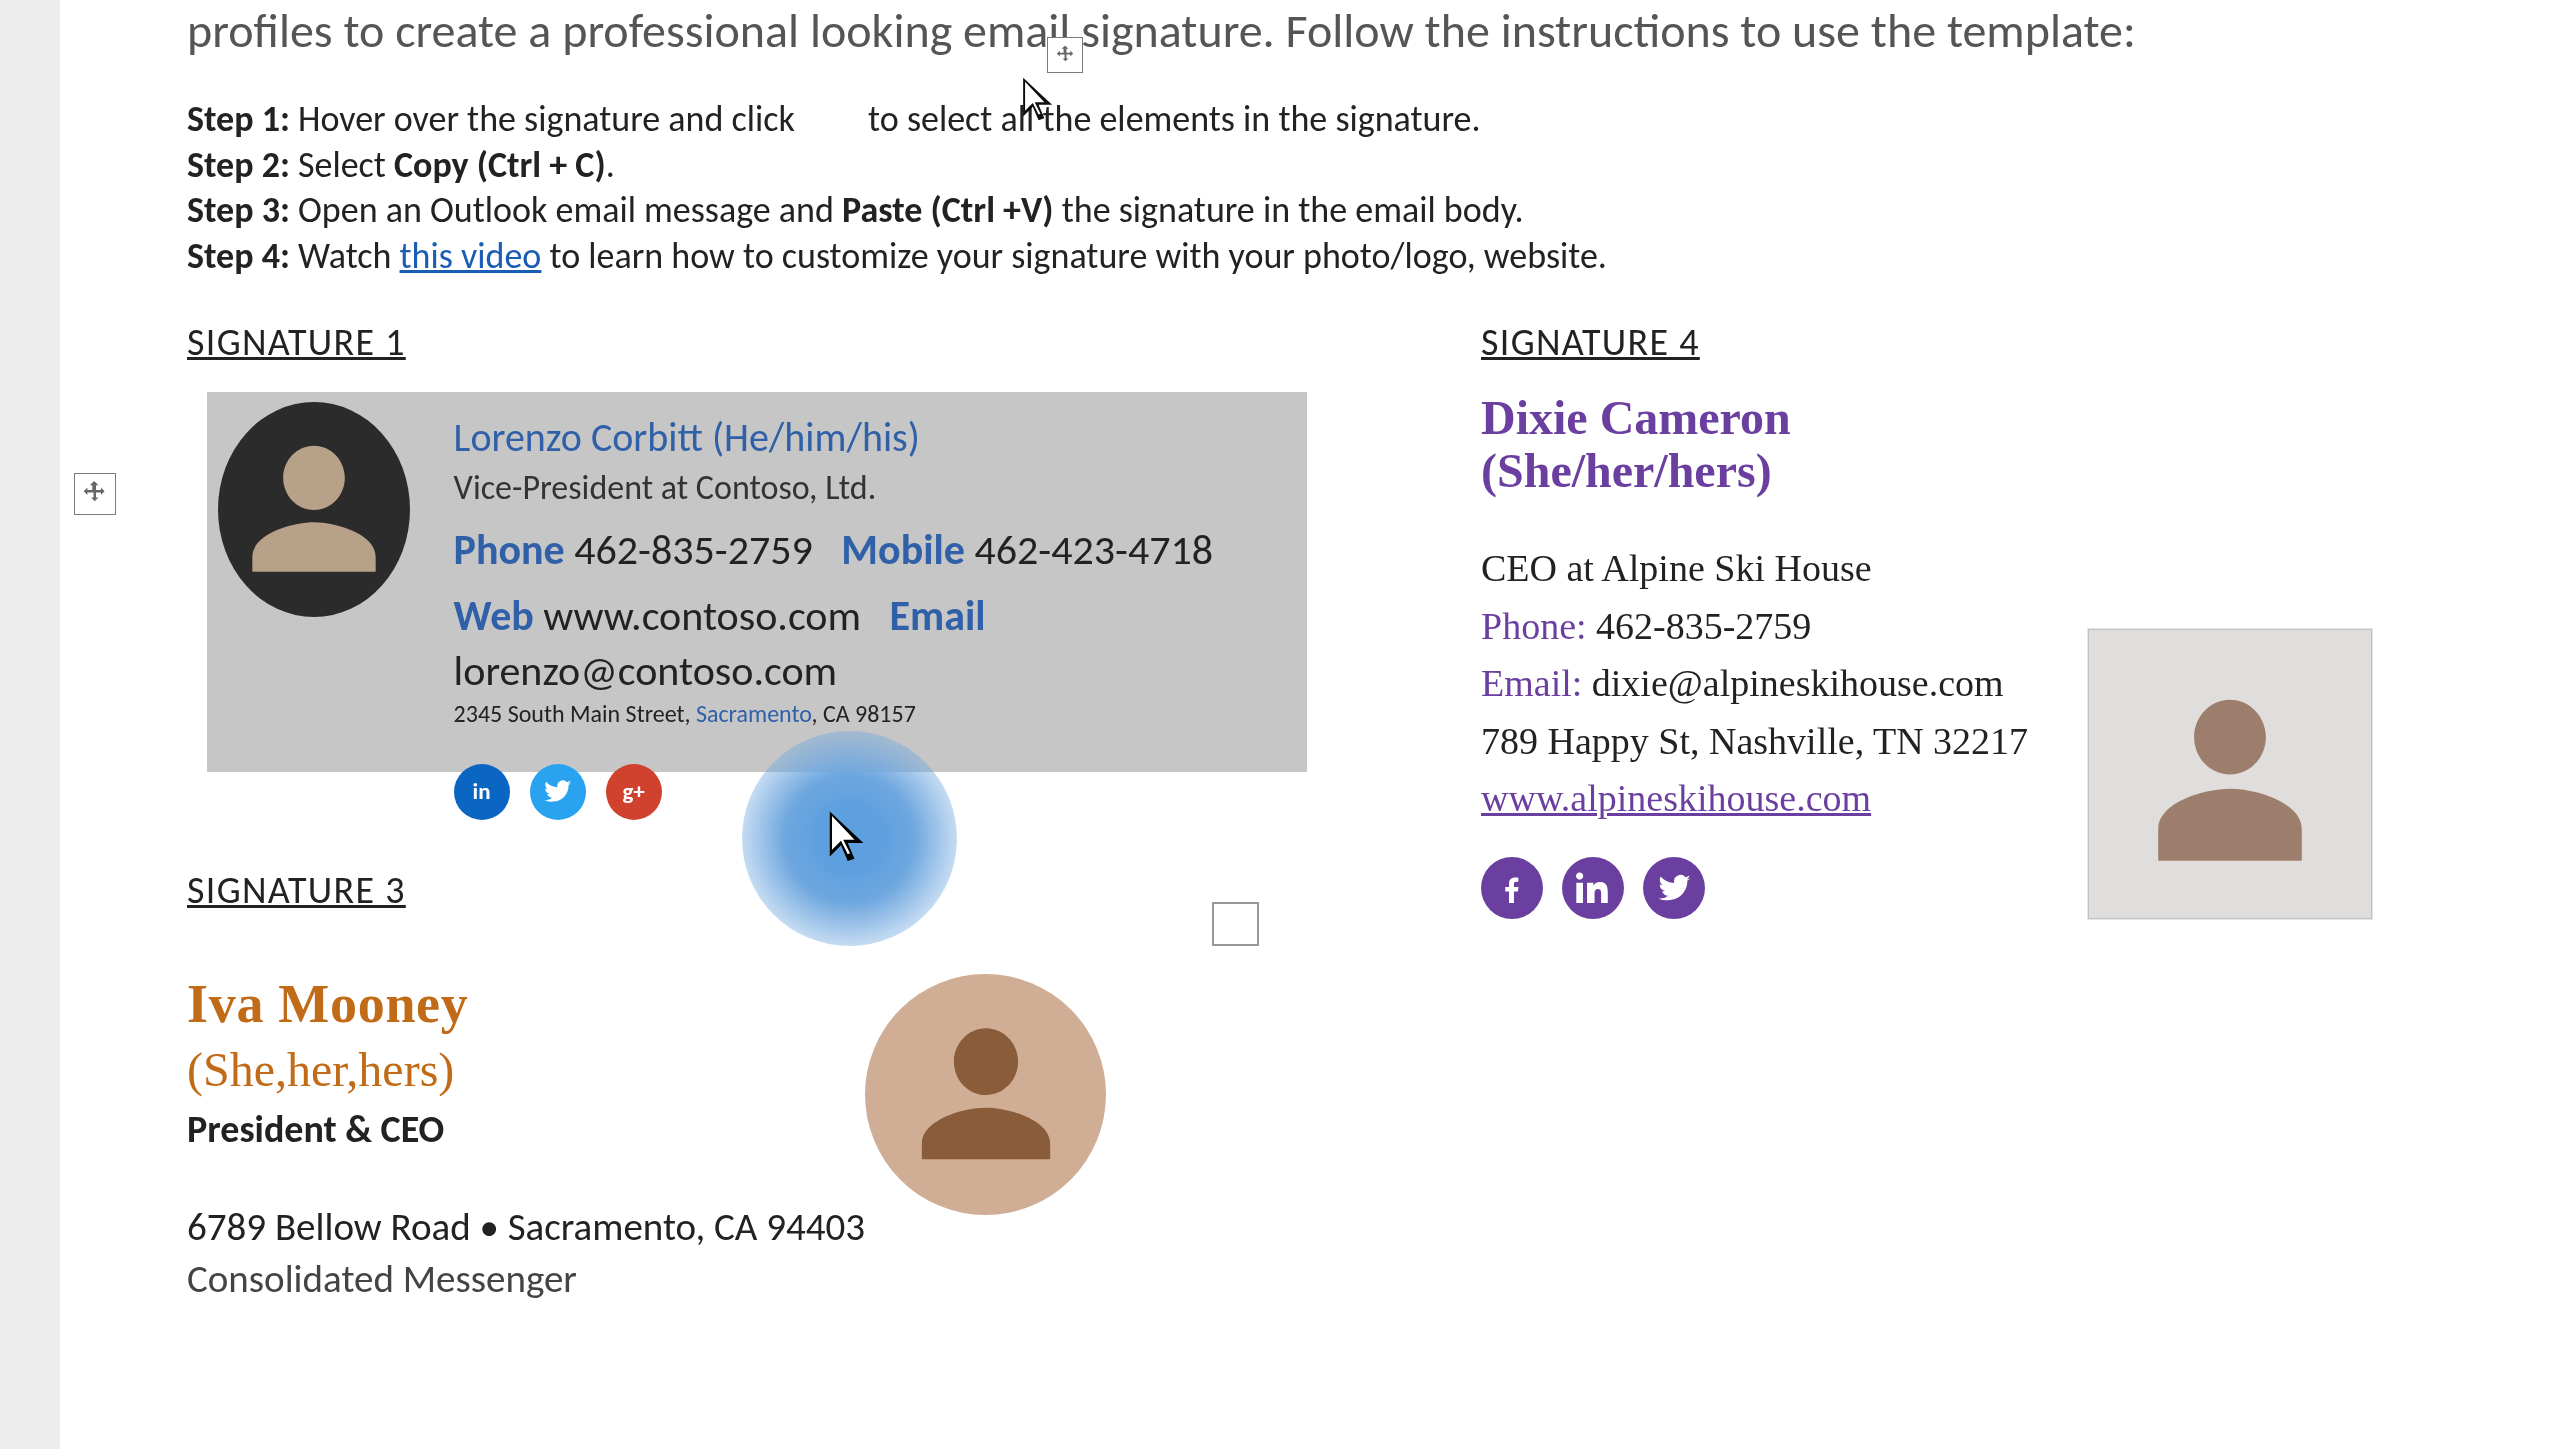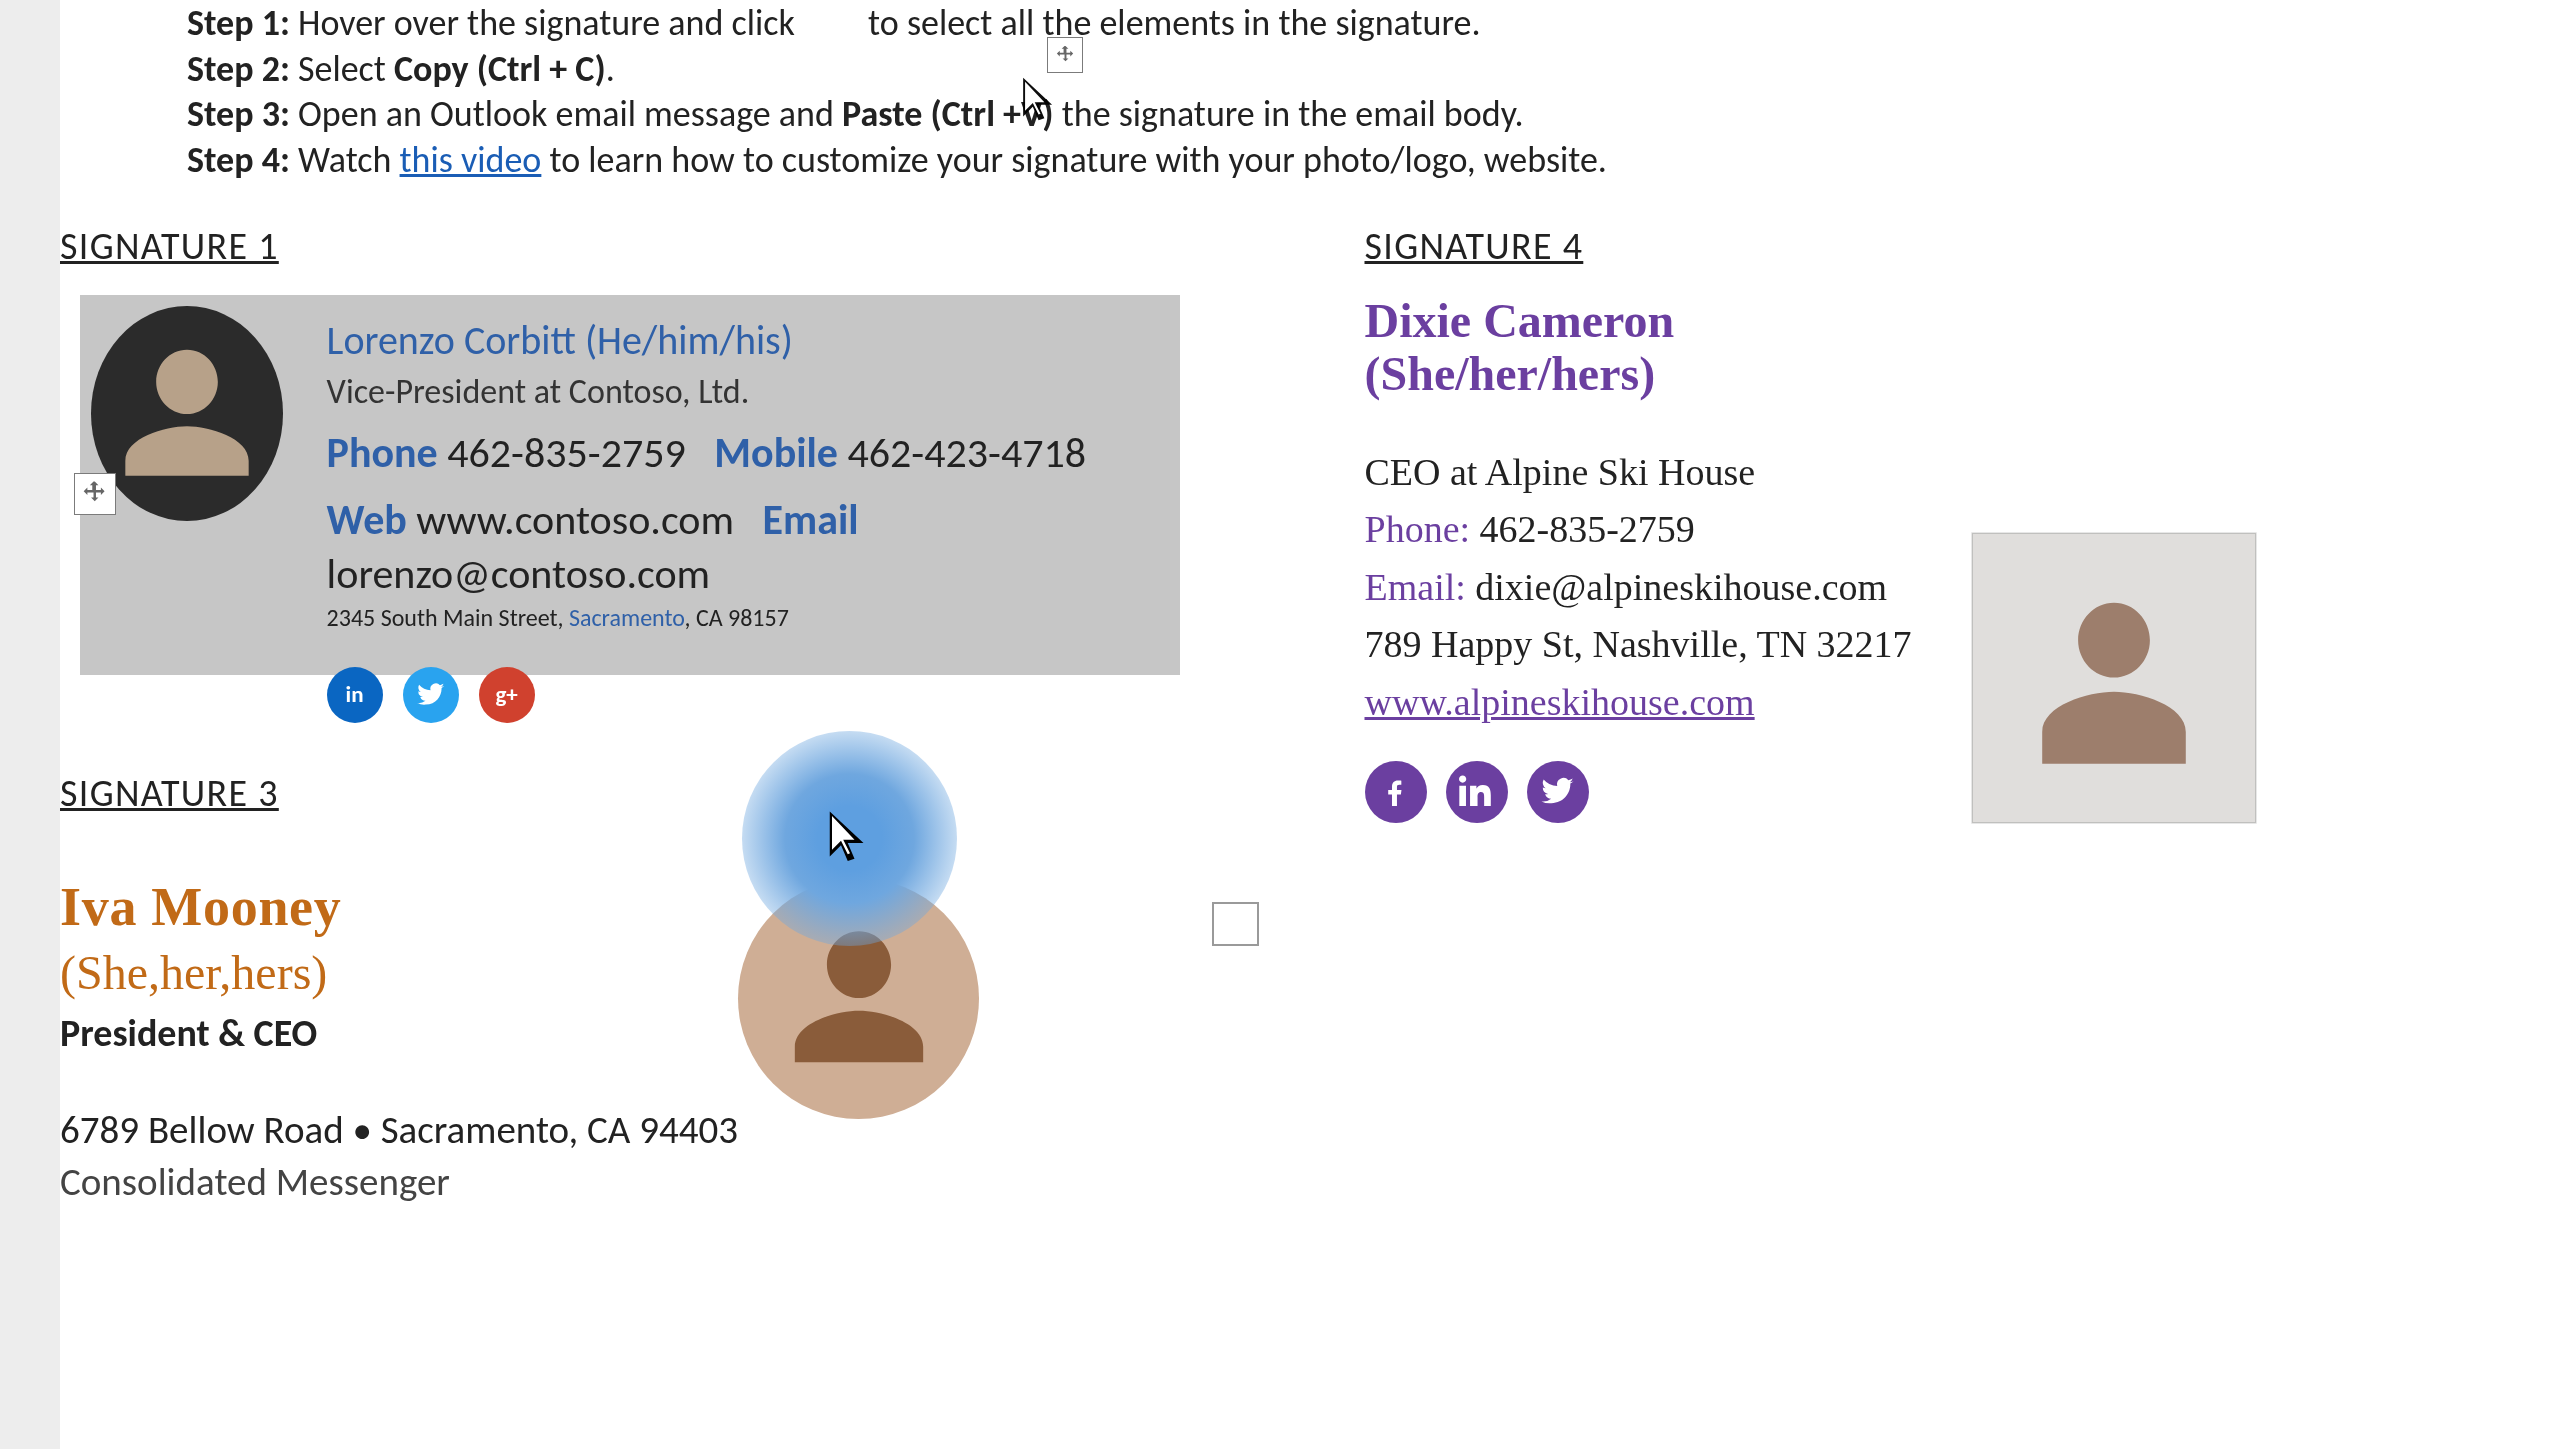--- a/index.html
+++ b/index.html
@@ -4,21 +4,21 @@
 <style>
 html,body{margin:0;padding:0;background:#fff;font-family:"Segoe UI","Calibri","Helvetica Neue",Arial,sans-serif;color:#222;font-size:24px;line-height:1.3}
 .page{width:2576px;height:1449px;position:relative;overflow:hidden}
 .doc{position:absolute;left:60px;top:0;right:81px}
 .intro{font-size:48px;color:#555;margin:0 0 34px 0;padding-left:127px;padding-top:-6.7px}
 .intro-text{font-size:48px;color:#555}
 .steps{padding-left:127px;font-size:36px;color:#222;margin-bottom:40px}
 .steps .step-line{margin-bottom:-1.3px}
 .steps b{font-weight:700}
 .link{color:#1a5db5;text-decoration:underline}
-.cols{display:flex;gap:174px}
+.cols{display:flex;padding-left:127px;gap:174px}
 .col{flex:1}
 .sig-title{font-size:38px;text-decoration:underline;letter-spacing:1.3px;margin-bottom:24px}
 .move-handle{position:absolute;left:74px;top:473px;width:40px;height:40px;border:1.3px solid #7b7b7b;background:#fff;display:flex;align-items:center;justify-content:center}
 .move-handle svg{width:29.5px;height:29.5px}
 .move-handle-top{position:absolute;left:1047px;top:37px;width:34px;height:34px;border:1.3px solid #7b7b7b;background:#fff;display:flex;align-items:center;justify-content:center}
 .move-handle-top svg{width:23px;height:23px}
 .sig1-card{position:relative;background:#c6c6c6;width:1100px;height:380px;margin-left:20px;display:flex}
 .sig1-photo{width:208px;height:215px;margin:10.7px 0 0 10.7px;background:#2b2b2b;border-radius:50%;display:flex;align-items:center;justify-content:center}
 .sig1-photo svg{width:148px;height:148px}
 .sig1-body{position:relative;margin-left:44px;margin-top:20px;font-size:35px}
@@ -66,20 +66,23 @@
 .sig3-photo svg{width:154px;height:154px}
 .leftgutter{position:absolute;left:0;top:0;width:60px;height:1449px;background:#ededed}
 </style>
 </head>
 <body>
 
 <div class="page">
   <div class="leftgutter"></div>
   <div class="doc">
 
+    <div class="intro">
+      <span class="intro-text">profiles to create a professional looking email signature. Follow the instructions to use the template:</span>
+    </div>
 
     <div class="steps">
       <div class="step-line">
         <b>Step 1:</b>
         <span>Hover over the signature and click</span>
         &nbsp;&nbsp;&nbsp;&nbsp;&nbsp;&nbsp;&nbsp;
         <span>to select all the elements in the signature.</span>
       </div>
       <div class="step-line">
         <b>Step 2:</b>

